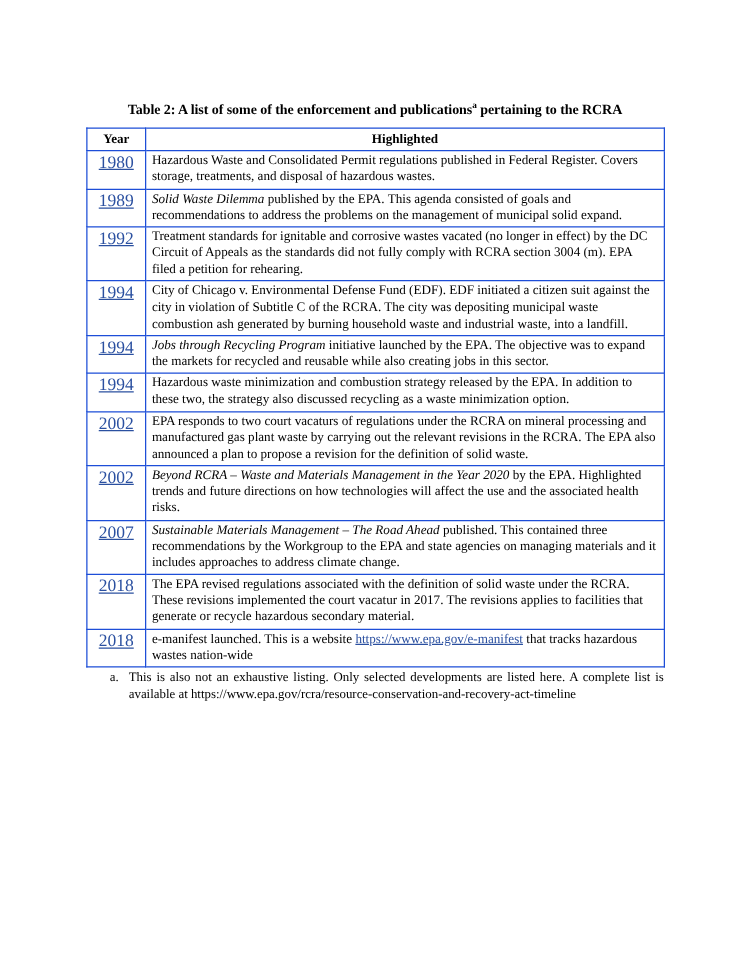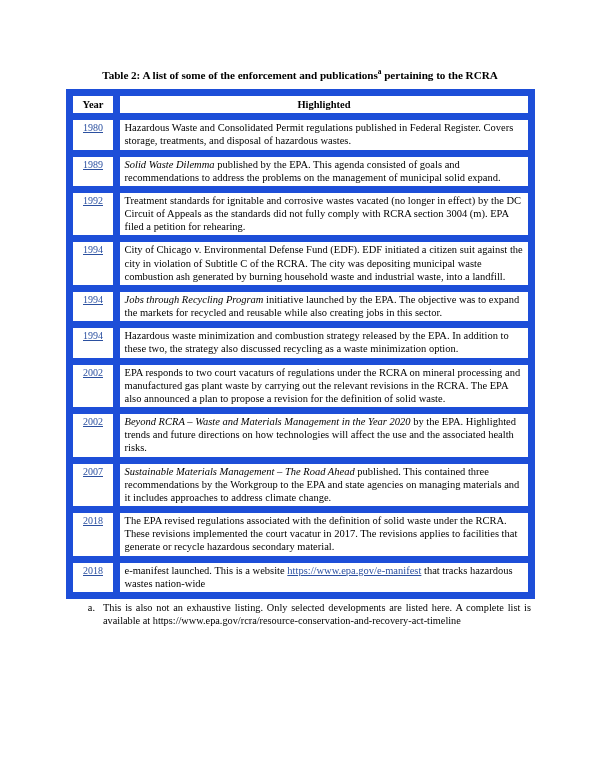--- a/index.html
+++ b/index.html
@@ -12,21 +12,21 @@
     height: 776px;
     font-family: "Liberation Serif", "DejaVu Serif", serif;
     color: #000000;
     overflow: hidden;
   }
   .page {
     position: relative;
     width: 600px;
     height: 776px;
     box-sizing: border-box;
-    padding: 0;
+    padding: 13px;
   }
   .table-title {
     text-align: center;
     font-weight: bold;
     font-size: 11.2px;
     line-height: 1.25;
     margin: 0;
     padding: 68px 34px 7px 34px;
     letter-spacing: -0.05px;
   }
@@ -36,21 +36,21 @@
     line-height: 0;
   }
   table.rcra {
     border-collapse: collapse;
     width: 462px;
     margin: 0 auto;
     table-layout: fixed;
   }
   table.rcra th,
   table.rcra td {
-    border: 7px solid #1d4ed8;
+    border: 1px solid #1d4ed8;
     vertical-align: top;
     padding: 1px 4px 2px 5px;
     font-size: 10.5px;
     line-height: 1.255;
   }
   table.rcra th {
     text-align: center;
     font-weight: bold;
     padding-top: 2px;
     padding-bottom: 2px;
@@ -58,21 +58,21 @@
   col.col-year { width: 47px; }
   col.col-desc { width: 415px; }
   td.year-cell {
     text-align: center;
     padding-left: 0;
     padding-right: 0;
   }
   .year-link {
     color: #2b50a0;
     text-decoration: underline;
-    font-size: 10px;
+    font-size: 14px;
   }
   .desc-cell .it {
     font-style: italic;
   }
   .desc-cell a.inline-link {
     color: #2b50a0;
     text-decoration: underline;
   }
   .footnote {
     width: 462px;

